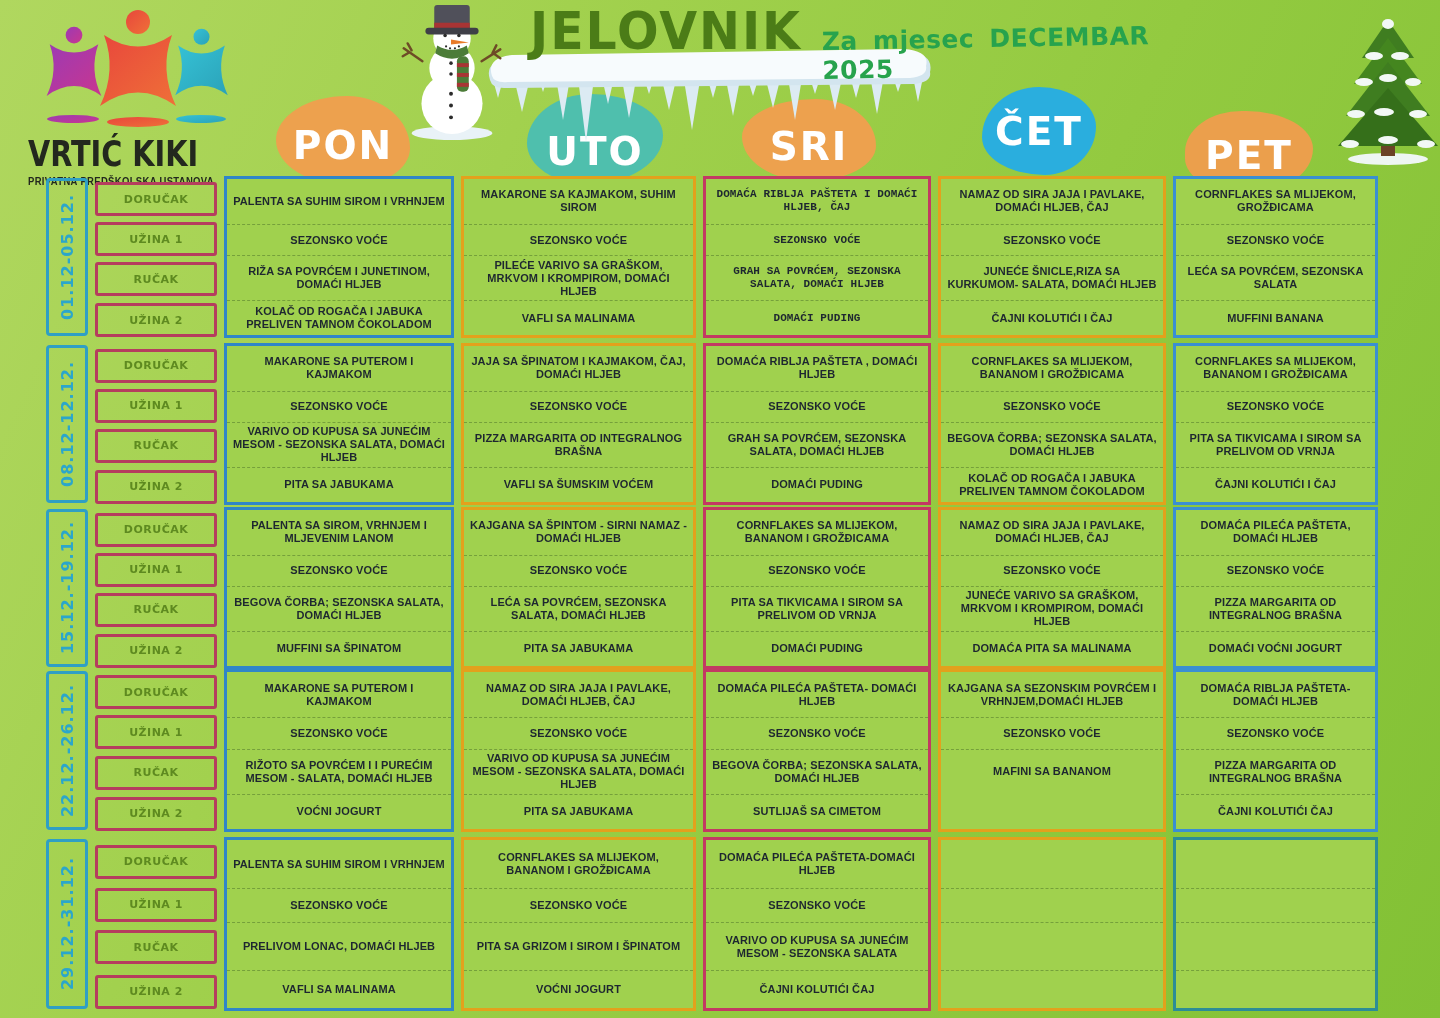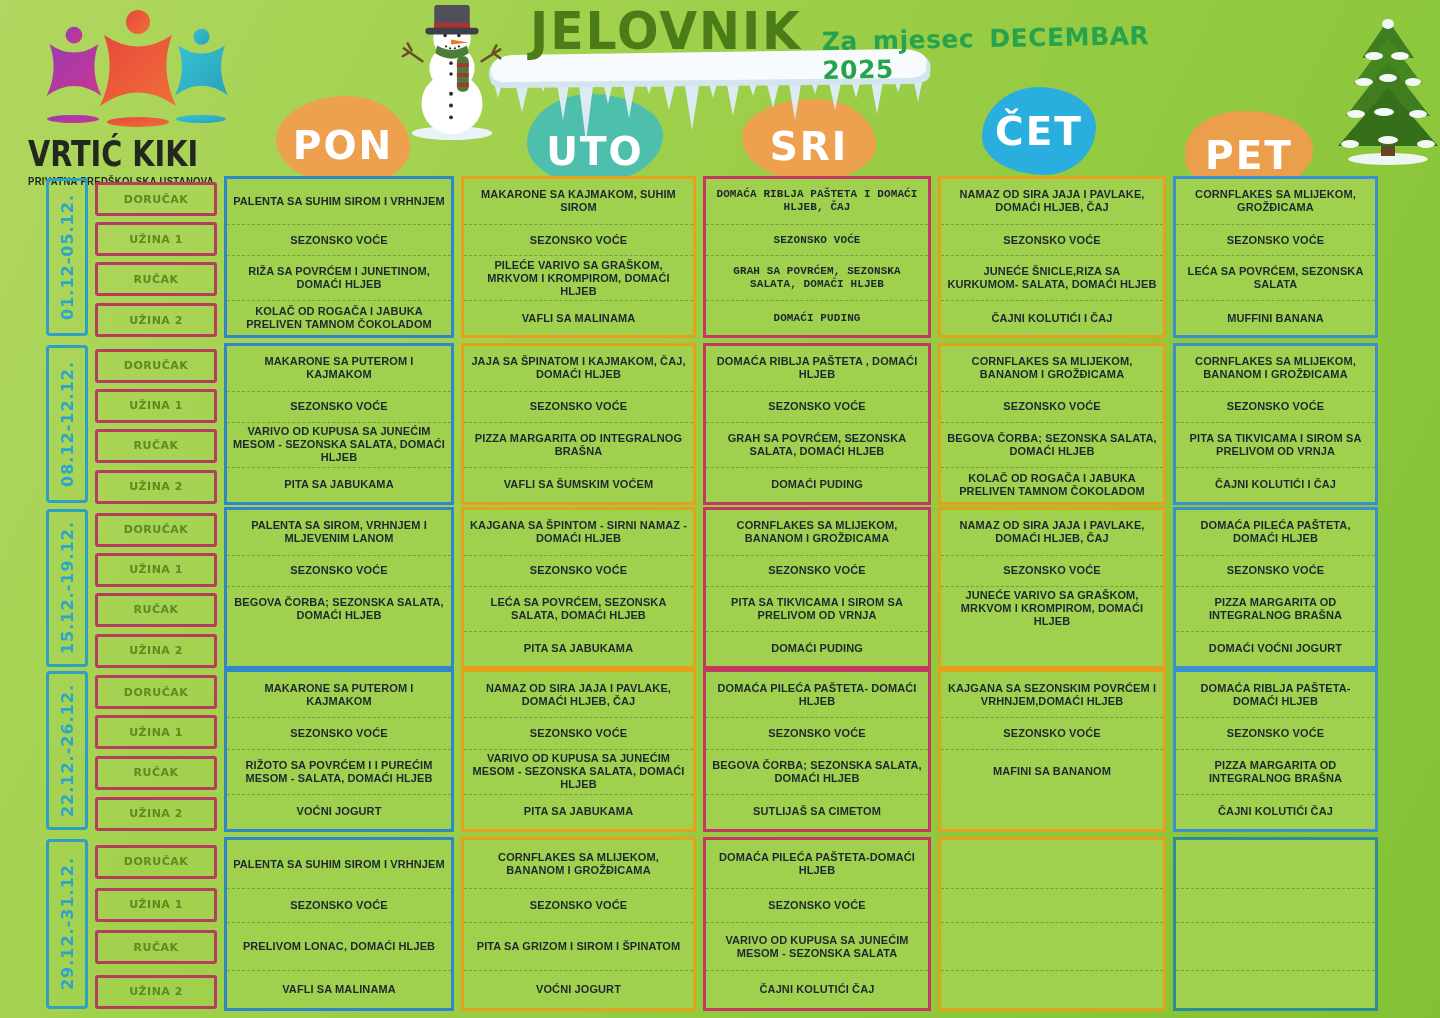--- a/index.html
+++ b/index.html
@@ -310,37 +310,39 @@
             <div class="meal-label">RUČAK</div>
           </div>
           <div class="meal-slot">
             <div class="meal-label">UŽINA 2</div>
           </div>
         </div>
         <div class="day-col" style="border-color: rgb(47, 134, 200);">
           <div class="cell">PALENTA SA SIROM, VRHNJEM I MLJEVENIM LANOM</div>
           <div class="cell">SEZONSKO VOĆE</div>
           <div class="cell">BEGOVA ČORBA; SEZONSKA SALATA, DOMAĆI HLJEB</div>
+          <div class="cell">MUFFINI SA ŠPINATOM</div>
         </div>
         <div class="day-col" style="border-color: rgb(227, 161, 28);">
           <div class="cell">KAJGANA SA ŠPINTOM - SIRNI NAMAZ - DOMAĆI HLJEB</div>
           <div class="cell">SEZONSKO VOĆE</div>
           <div class="cell">LEĆA SA POVRĆEM, SEZONSKA SALATA, DOMAĆI HLJEB</div>
           <div class="cell">PITA SA JABUKAMA</div>
         </div>
         <div class="day-col" style="border-color: rgb(194, 58, 99);">
           <div class="cell">CORNFLAKES SA MLIJEKOM, BANANOM I GROŽĐICAMA</div>
           <div class="cell">SEZONSKO VOĆE</div>
           <div class="cell">PITA SA TIKVICAMA I SIROM SA PRELIVOM OD VRNJA</div>
           <div class="cell">DOMAĆI PUDING</div>
         </div>
         <div class="day-col" style="border-color: rgb(227, 161, 28);">
           <div class="cell">NAMAZ OD SIRA JAJA I PAVLAKE, DOMAĆI HLJEB, ČAJ</div>
           <div class="cell">SEZONSKO VOĆE</div>
           <div class="cell">JUNEĆE VARIVO SA GRAŠKOM, MRKVOM I KROMPIROM, DOMAĆI HLJEB</div>
+          <div class="cell">DOMAĆA PITA SA MALINAMA</div>
         </div>
         <div class="day-col" style="border-color: rgb(58, 143, 210);">
           <div class="cell">DOMAĆA PILEĆA PAŠTETA, DOMAĆI HLJEB</div>
           <div class="cell">SEZONSKO VOĆE</div>
           <div class="cell">PIZZA MARGARITA OD INTEGRALNOG BRAŠNA</div>
           <div class="cell">DOMAĆI VOĆNI JOGURT</div>
         </div>
       </div>
       <div class="week-row" style="height: 163px;">
         <div class="week-tab">

